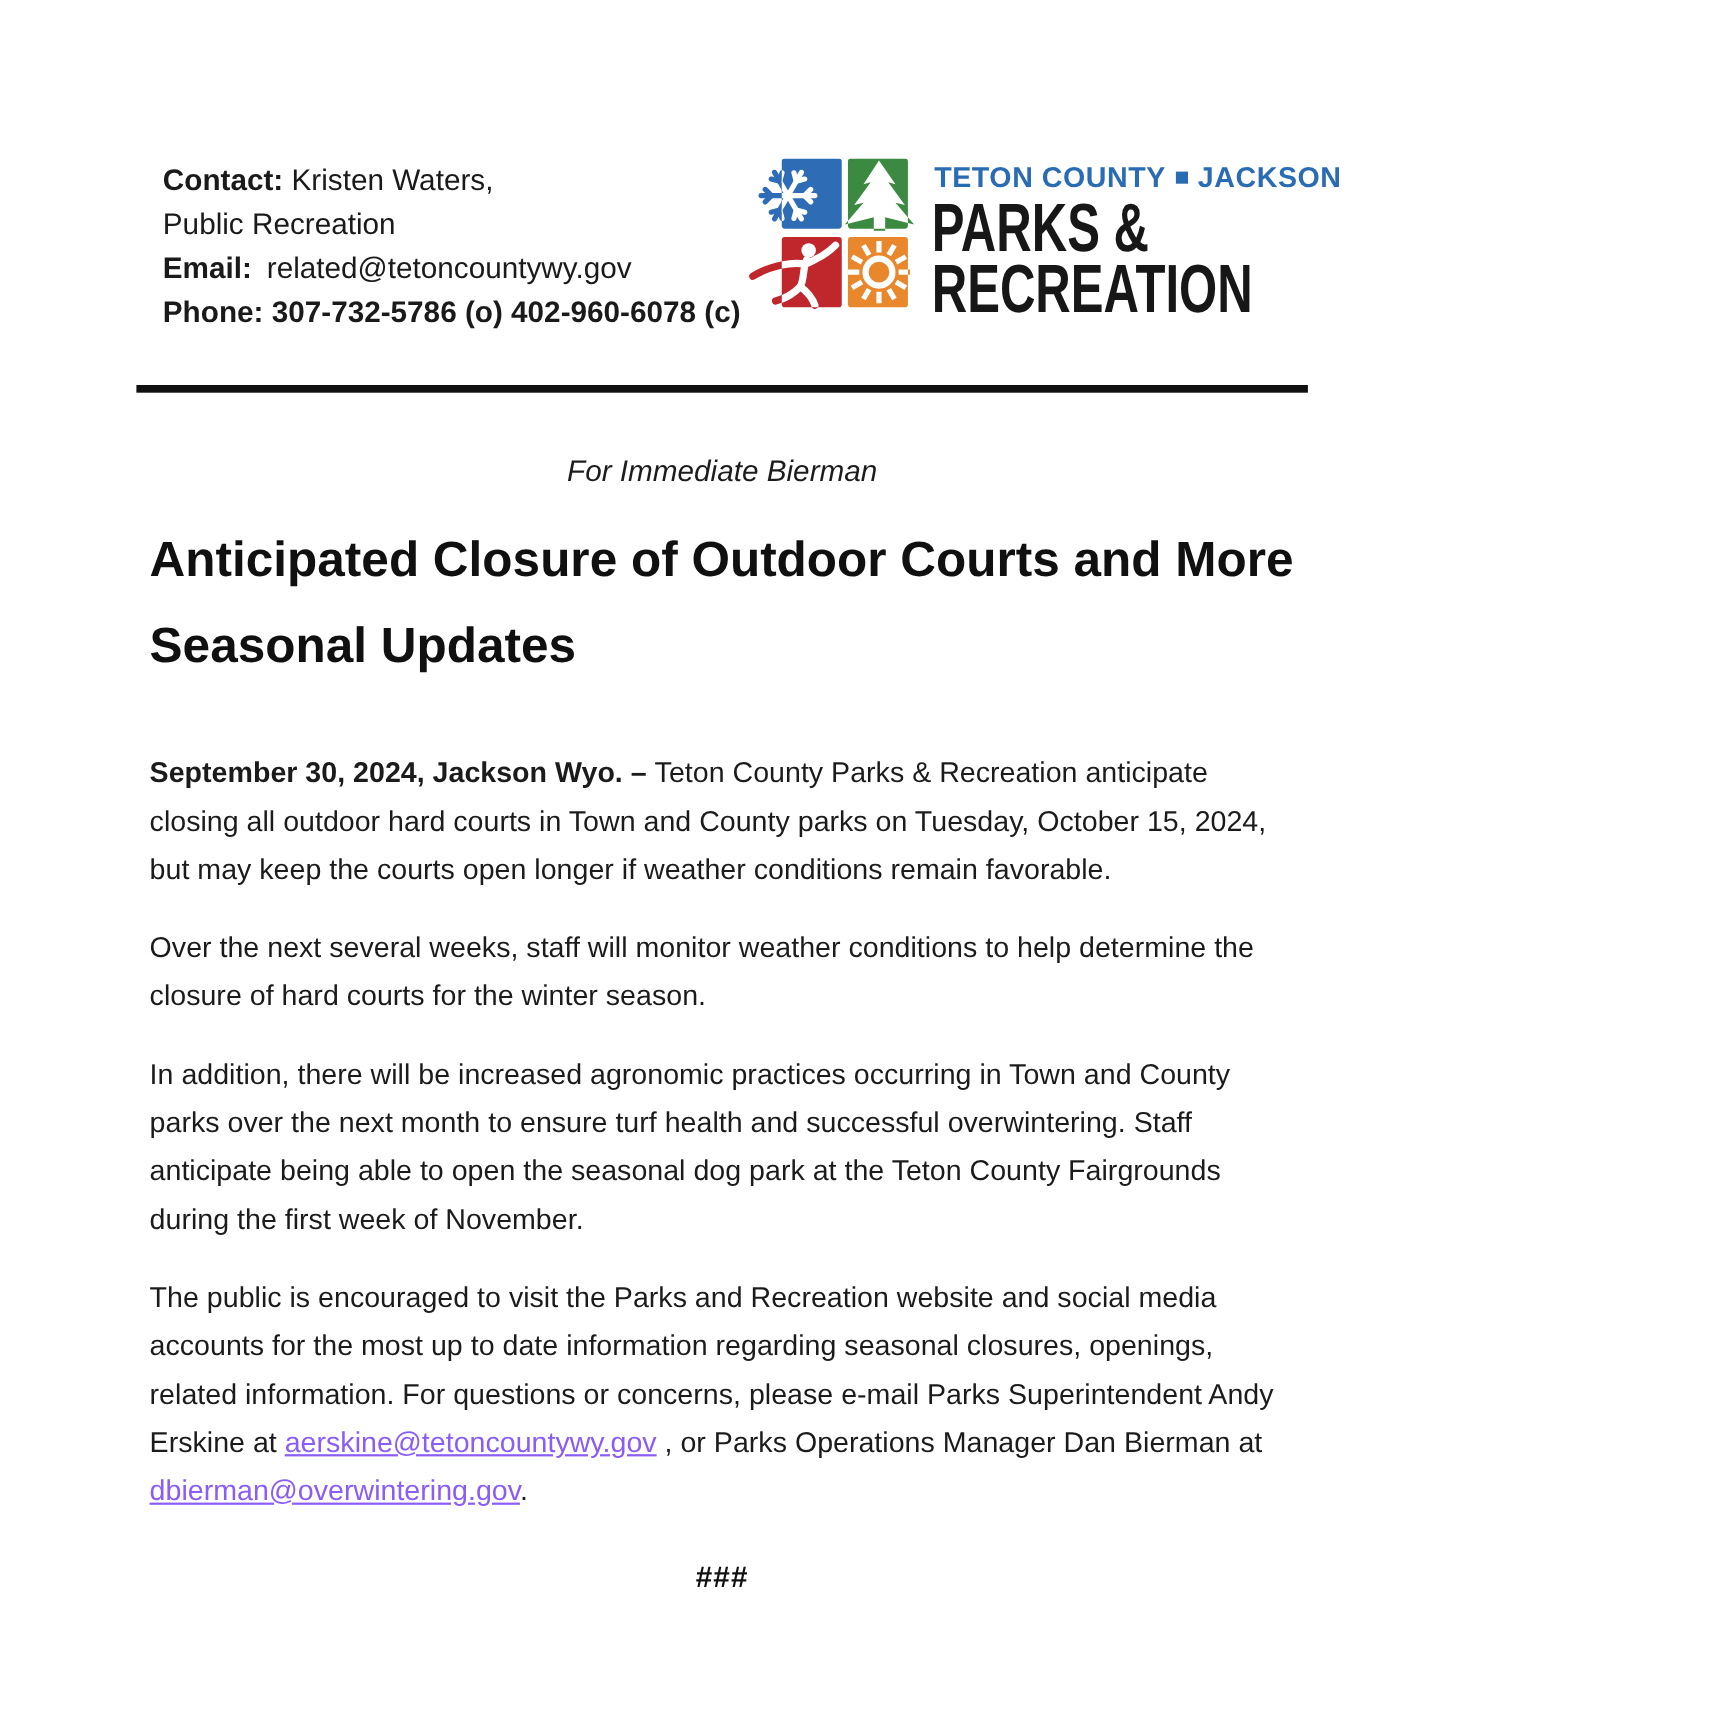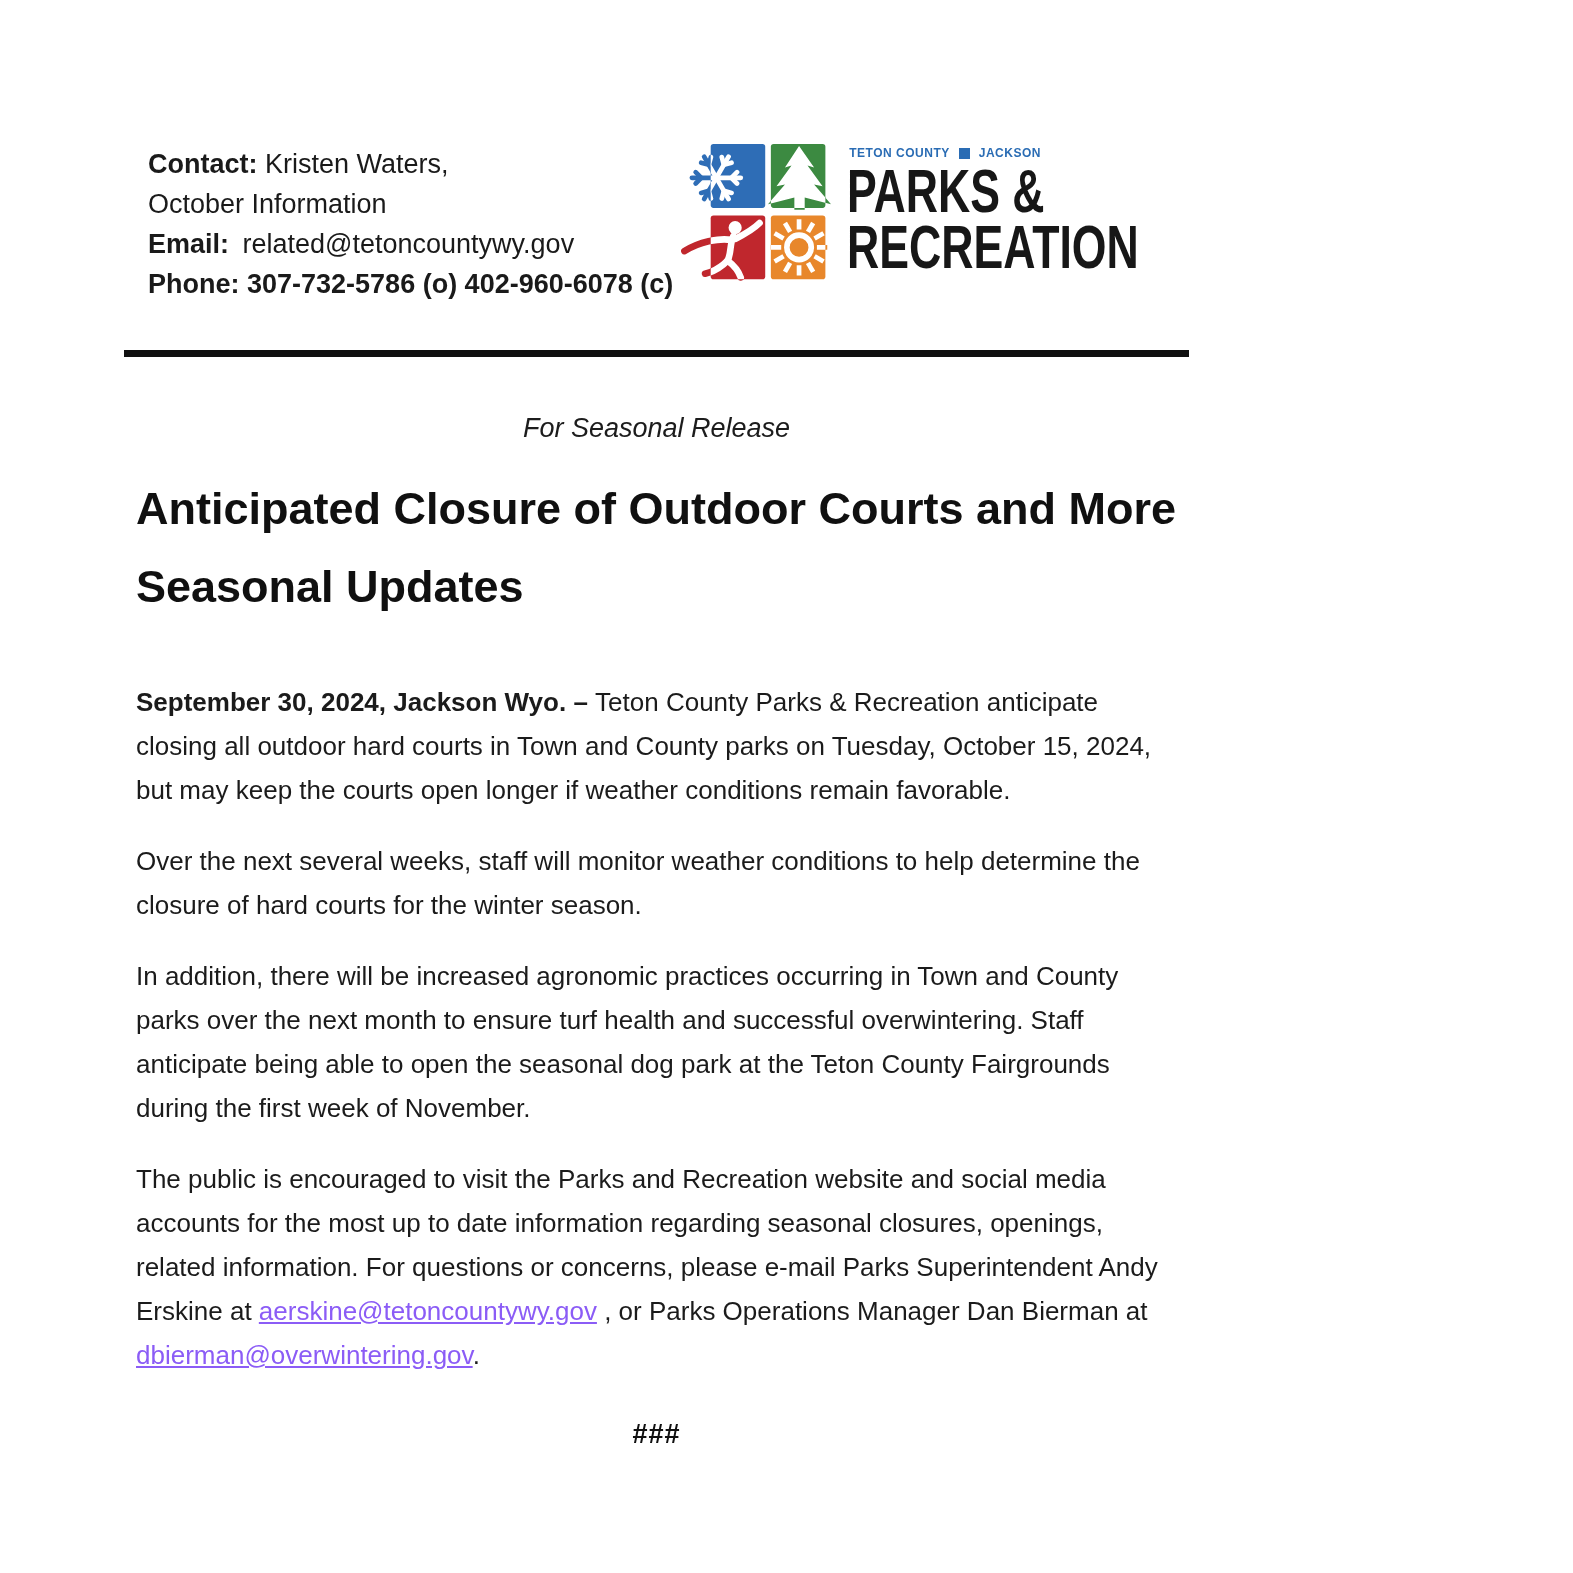--- a/index.html
+++ b/index.html
@@ -18,21 +18,21 @@
   
   .header { display: flex; justify-content: space-between; align-items: flex-start; }
   .contact-block { font-size: 27px; line-height: 40px; padding-left: 12px; padding-top: 4px; white-space: nowrap; }
   .contact-block b { font-weight: 700; }
   .email-gap { margin-left: 6px; }
 
   .logo { display: flex; align-items: flex-start; gap: 14px; margin-top: 4px; }
   .logo-text { padding-top: 0; }
   .logo-tagline {
     display: flex; align-items: center; gap: 9px;
-    color: #2a6cb4; font-weight: 700; font-size: 12px; letter-spacing: 0.5px;
+    color: #2a6cb4; font-weight: 700; font-size: 26px; letter-spacing: 0.5px;
     margin: 2px 0 3px 2px; white-space: nowrap;
   }
   .tagline-sq { width: 11px; height: 11px; background: #2a6cb4; flex: 0 0 auto; }
   .wordmark {
     font-weight: 700; font-size: 62px; line-height: 56px; color: #171717;
     transform: scaleX(0.72); transform-origin: left top; white-space: nowrap;
     letter-spacing: 0;
   }
 
   
@@ -51,21 +51,21 @@
 <body>
 
 <div class="page">
 
   <div class="header">
 
     <div class="contact-block">
       <div>
         <b>Contact:</b><span> Kristen Waters,</span>
       </div>
-      <div>October Information</div>
+      <div>Public Recreation</div>
       <div>
         <b>Email:</b><span class="email-gap"> related@tetoncountywy.gov</span>
       </div>
       <div>
         <b>Phone:</b><b> 307-732-5786 (o) 402-960-6078 (c)</b>
       </div>
     </div>
 
     <div class="logo">
 
@@ -161,21 +161,21 @@
         <div class="wordmark">
           <div>PARKS &amp;</div>
           <div>RECREATION</div>
         </div>
       </div>
     </div>
   </div>
 
   <div class="rule"></div>
 
-  <div class="release-line">For Seasonal Release</div>
+  <div class="release-line">For Immediate Bierman</div>
 
   <div class="doc-title">
     <div>Anticipated Closure of Outdoor Courts and More</div>
     <div>Seasonal Updates</div>
   </div>
 
   <div class="bodytext">
 
     <p>
       <b>September 30, 2024, Jackson Wyo. – </b><span>Teton County Parks &amp; Recreation anticipate closing all outdoor hard courts in Town and County parks on Tuesday, October 15, 2024, but may keep the courts open longer if weather conditions remain favorable.</span>

